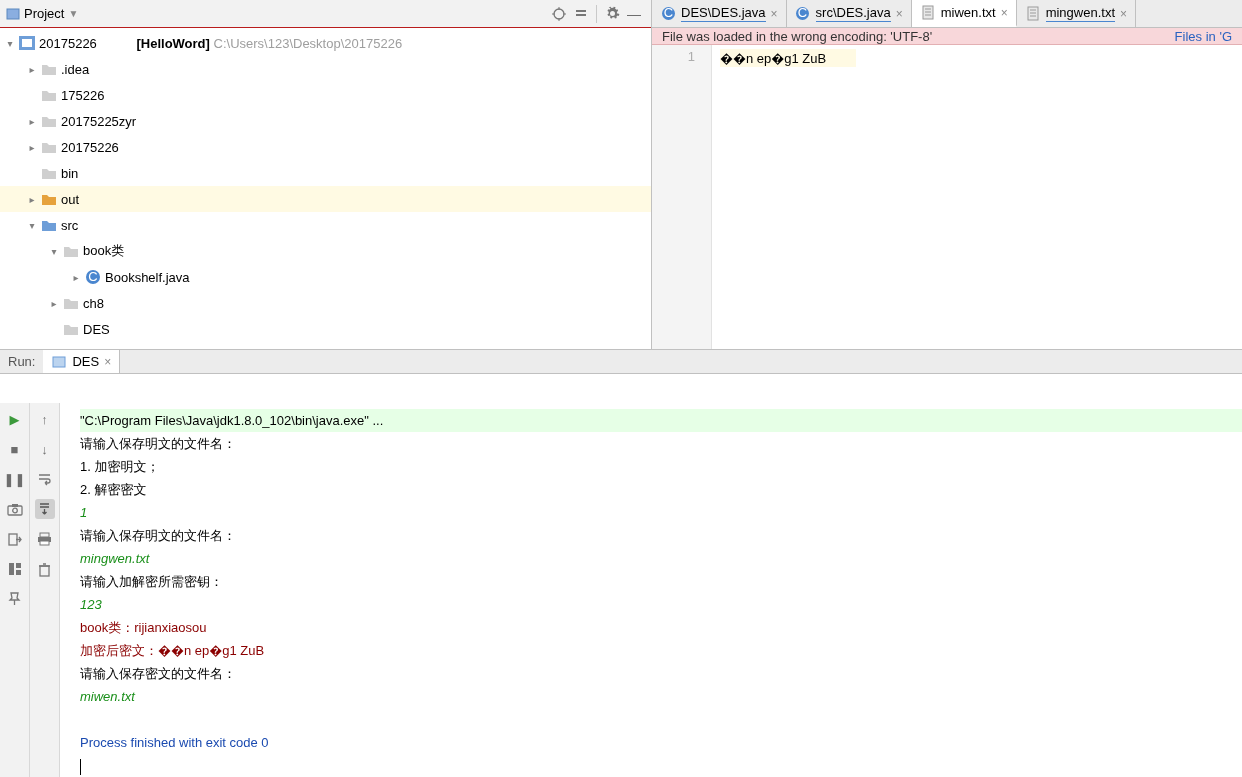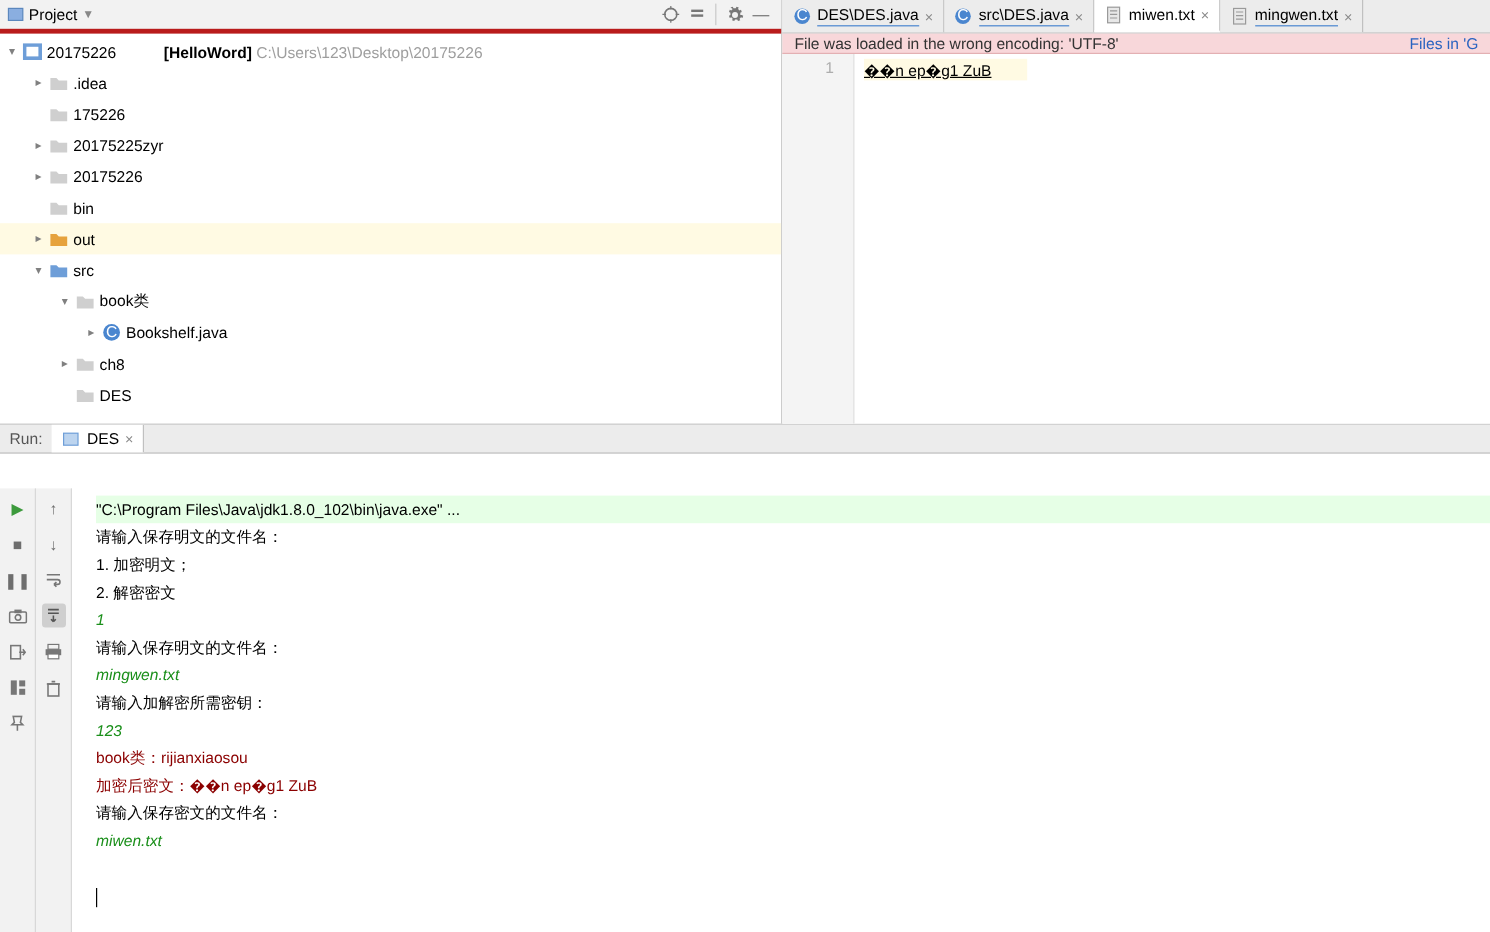--- a/index.html
+++ b/index.html
@@ -6,21 +6,21 @@
 html, body { width: 1242px; height: 777px; overflow: hidden; background: #fff; color: #000; }
 
 
 .workspace { display: flex; flex-direction: column; height: 100%; }
 
 .upper { display: flex; height: 354px; border-bottom: 1px solid #c0c0c0; }
 .left-panel { width: 652px; border-right: 1px solid #c0c0c0; display: flex; flex-direction: column; }
 .right-panel { flex: 1; display: flex; flex-direction: column; }
 
 
-.project-header { height: 28px; display: flex; align-items: center; padding: 0 6px; border-bottom: 4px solid #b91c1c; background: #f2f2f2; }
+.project-header { height: 28px; display: flex; align-items: center; padding: 0 6px; border-bottom: 1px solid #b91c1c; background: #f2f2f2; }
 .project-header .label { display: flex; align-items: center; gap: 4px; cursor: pointer; }
 .project-header .spacer { flex: 1; }
 .project-header .tool { width: 22px; height: 22px; display: flex; align-items: center; justify-content: center; color: #6e6e6e; cursor: pointer; }
 .project-header .sep { width: 1px; height: 18px; background: #c9c9c9; margin: 0 4px; }
 
 
 .tree { flex: 1; overflow: auto; padding-top: 2px; }
 .tree-row { display: flex; align-items: center; height: 26px; white-space: nowrap; cursor: pointer; }
 .tree-row.highlight { background: #fffae3; }
 .arrow { width: 16px; display: inline-flex; justify-content: center; color: #808080; font-size: 10px; }
@@ -40,21 +40,21 @@
 .tab .underline { border-bottom: 1px solid #4a86cf; padding-bottom:1px;}
 
 
 .banner { background: #f8d7da; border-bottom: 1px solid #e3b0b3; height: 17px; display: flex; align-items: center; padding: 0 10px; color: #333; }
 .banner .link { color: #2a63c0; cursor: pointer; margin-left: auto; }
 
 
 .editor { flex: 1; display: flex; font-family: "Consolas","Courier New",monospace; font-size: 14px; background:#fff;}
 .gutter { width: 60px; text-align: right; padding: 4px 16px 0 0; color: #adadad; background: #f4f4f4; border-right: 1px solid #e2e2e2; }
 .code { padding: 4px 0 0 8px; }
-.code .line1 { background: #fffae3; display:inline-block; padding-right:30px;text-decoration:underline;}
+.code .line1 { background: #fffae3; display:inline-block; padding-right:30px;}
 
 
 .run-panel { flex: 1; display: flex; flex-direction: column; gap: 29px; }
 .run-header { height: 24px; display: flex; align-items: stretch; border-bottom: 1px solid #c0c0c0; background: #ececec; }
 .run-header .lbl { display:flex; align-items:center; padding: 0 8px; color:#555; }
 .run-header .tab { background:#fff; }
 .run-body { flex:1; display:flex; }
 .run-gutter-left { width: 30px; background:#f2f2f2; border-right:1px solid #d8d8d8; display:flex; flex-direction:column; align-items:center; padding-top:6px; gap:10px;}
 .run-gutter-left .btn, .run-gutter-right .btn { width:20px; height:20px; display:flex; align-items:center; justify-content:center; color:#6e6e6e; cursor:pointer;}
 .run-gutter-left .btn.green{color:#3c9a3c;}
@@ -363,17 +363,18 @@
           <div class="input">1</div>
           <div>请输入保存明文的文件名：</div>
           <div class="input">mingwen.txt</div>
           <div>请输入加解密所需密钥：</div>
           <div class="input">123</div>
           <div class="out-red">book类：rijianxiaosou</div>
           <div class="out-red">加密后密文：��n  ep�g1   ZuB</div>
           <div>请输入保存密文的文件名：</div>
           <div class="input">miwen.txt</div>
           <div>&nbsp;</div>
+          <div class="exit">Process finished with exit code 0</div>
           <div><span class="caret"></span></div>
         </div>
     </div>
   </div>
 </div>
 
 </body></html>

